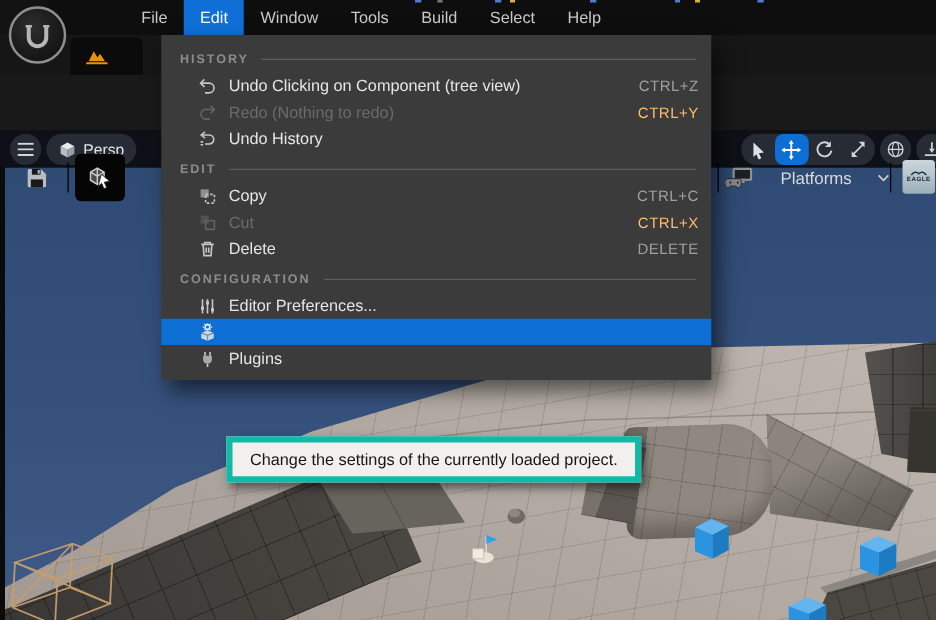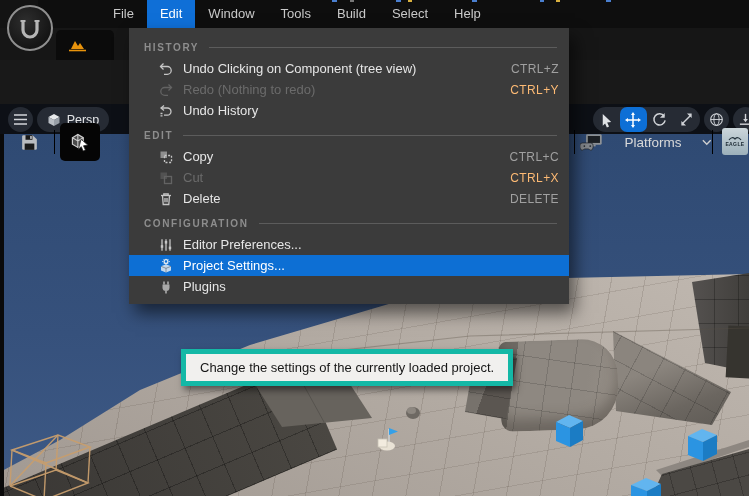--- a/index.html
+++ b/index.html
@@ -426,21 +426,20 @@
         </div>
         <div class="menu-item highlighted">
           <span class="mi-icon">
             <svg width="16" height="16" viewBox="0 0 16 16" fill="none" stroke="currentColor" stroke-width="1.3">
               <path d="M8 6.2 3 8.3v4.2l5 2 5-2V8.3z" fill="currentColor" stroke="none" opacity=".85"></path>
               <path d="M3 8.3l5 2 5-2M8 10.3v4" stroke="#3b3b3b" stroke-width=".9" opacity=".5"></path>
               <circle cx="8" cy="3.6" r="1.9"></circle>
               <path d="M8 .8v1M8 5.4v1M5.2 3.6h-1M11.8 3.6h-1M6.2 1.8l-.7-.7M9.8 5.4l.7.7M9.8 1.8l.7-.7M6.2 5.4l-.7.7" stroke-width="1"></path>
             </svg>
           </span>
-          <span class="mi-label">Project Settings...</span>
           <span class="mi-shortcut"></span>
         </div>
         <div class="menu-item">
           <span class="mi-icon">
             <svg width="16" height="16" viewBox="0 0 16 16" fill="none" stroke="currentColor" stroke-width="1.3">
               <path d="M6 2.5v3M10 2.5v3"></path>
               <path d="M4.5 5.5h7v3a3.5 3.5 0 0 1-7 0z" fill="currentColor" stroke="none" opacity=".8"></path>
               <path d="M8 12v2.5"></path>
             </svg>
           </span>

